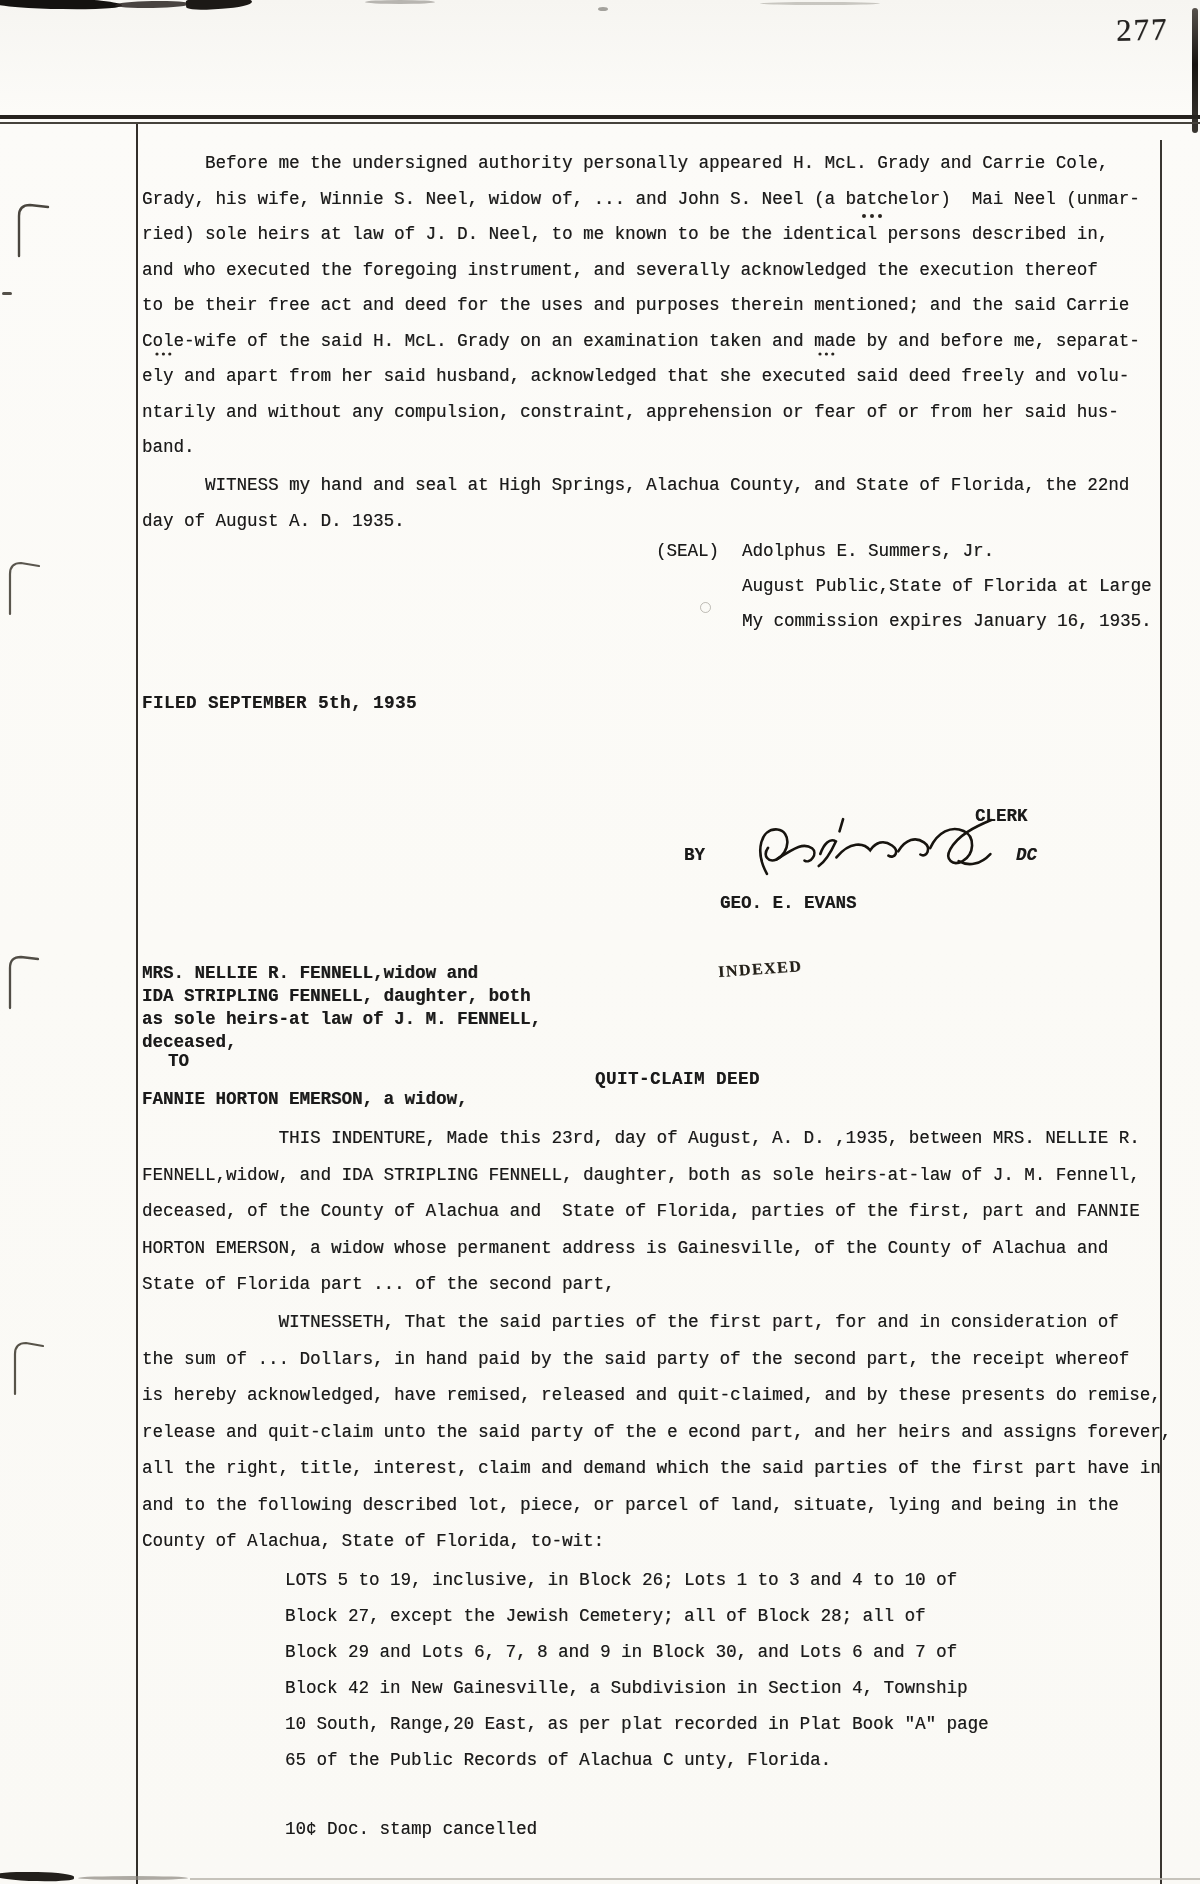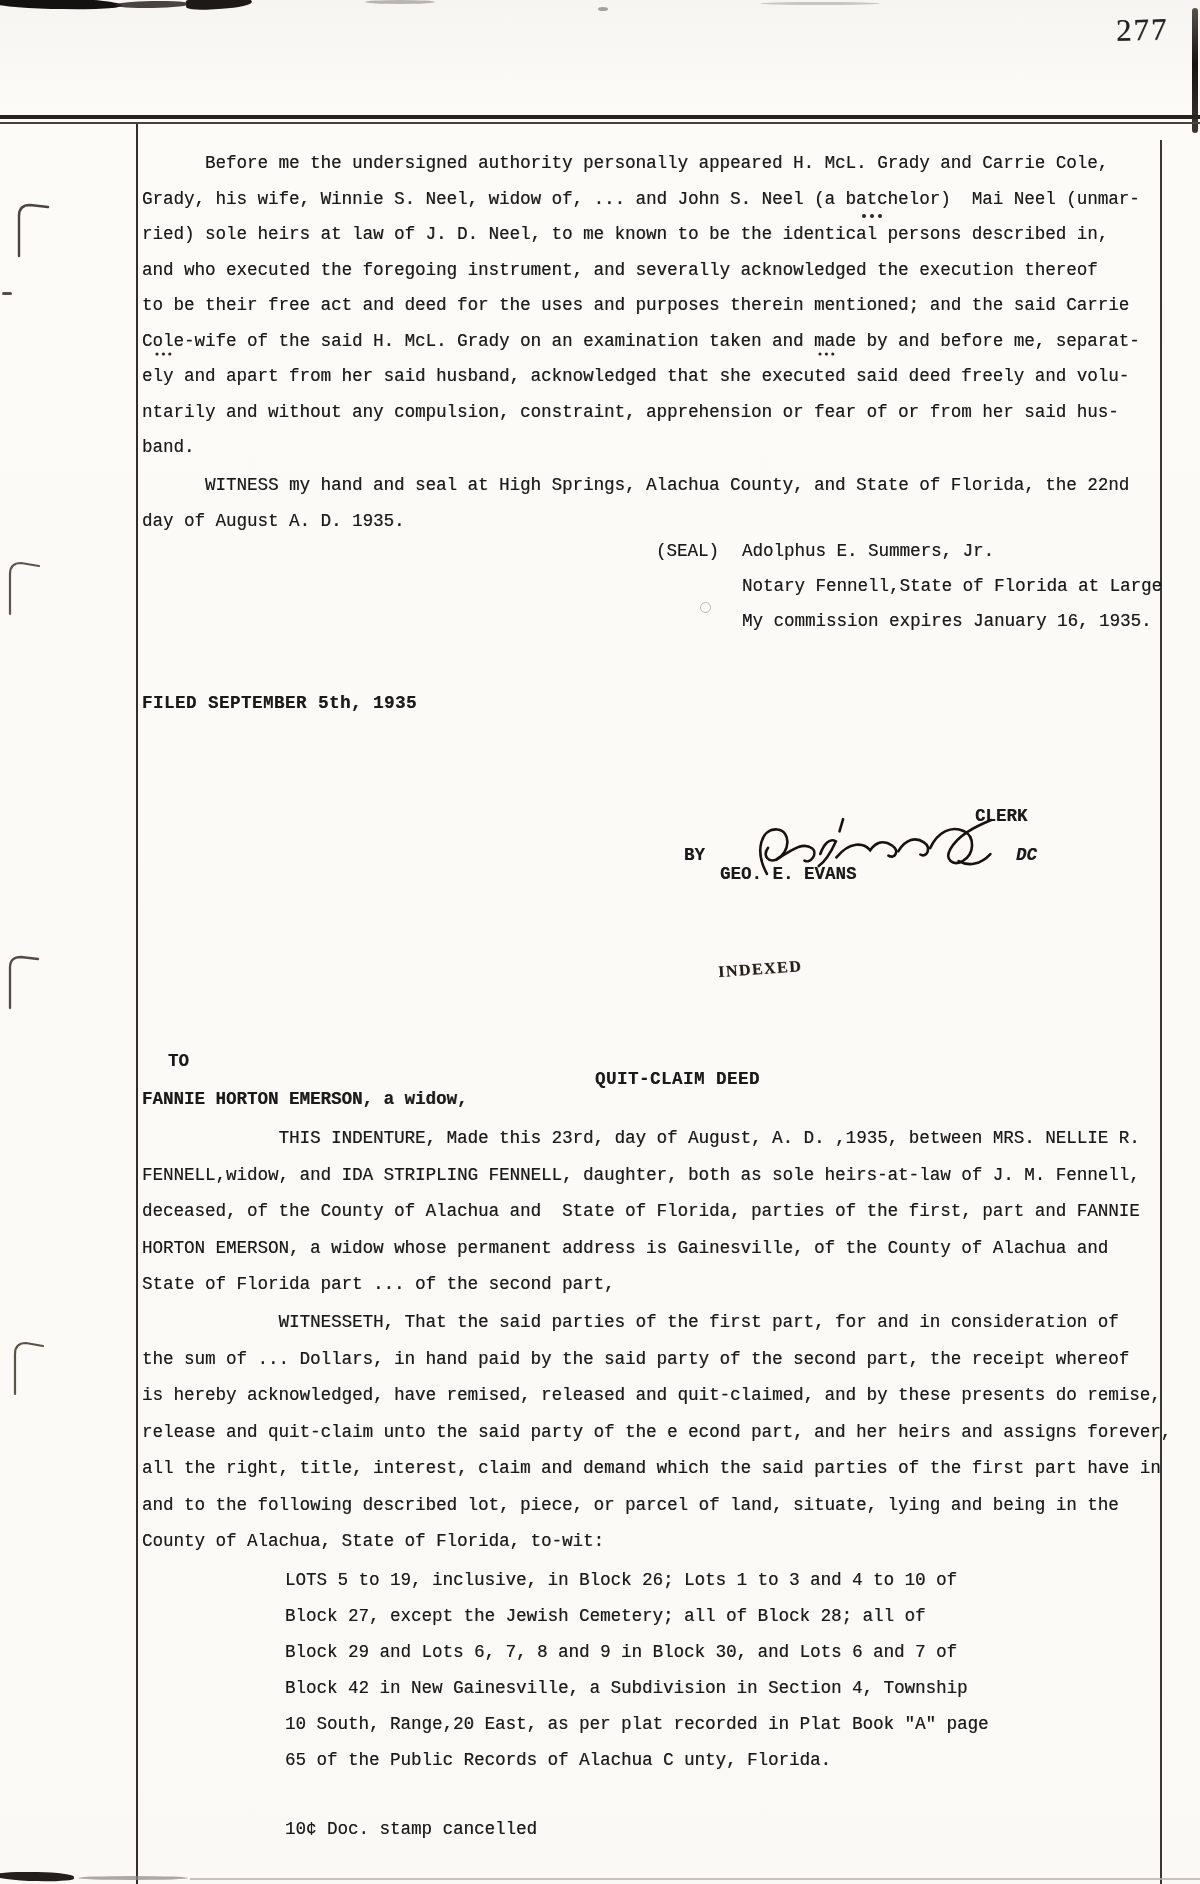--- a/index.html
+++ b/index.html
@@ -76,47 +76,51 @@
 
   <div class="underdots" style="left:862px;top:214px;"></div>
   <div class="underdots" style="left:155px;top:352px;transform:scale(.8);"></div>
   <div class="underdots" style="left:818px;top:352px;transform:scale(.8);"></div>
 
   <div class="mono" style="left:142px;top:468px;width:1060px;">      WITNESS my hand and seal at High Springs, Alachua County, and State of Florida, the 22nd
 day of August A. D. 1935.</div>
 
   <div class="mono" style="left:656px;top:534px;">(SEAL)</div>
   <div class="mono" style="left:742px;top:534px;">Adolphus E. Summers, Jr.</div>
-  <div class="mono" style="left:742px;top:569px;">Notary Fennell,State of Florida at Large</div>
+  <div class="mono" style="left:742px;top:569px;">August Public,State of Florida at Large</div>
   <div class="mono" style="left:742px;top:604px;">My commission expires January 16, 1935.</div>
 
   <div class="mark" style="left:700px;top:602px;width:9px;height:9px;border-radius:50%;border:1.5px solid #8d887f;opacity:.55;"></div>
 
   <div class="mono b" style="left:142px;top:686px;letter-spacing:.5px;">FILED SEPTEMBER 5th, 1935</div>
 
-  <div class="mono b" style="left:720px;top:813px;margin-top:44px;">GEO. E. EVANS</div>
+  <div class="mono b" style="left:720px;top:842px;margin-top:44px;">GEO. E. EVANS</div>
   <div class="mono b" style="left:975px;top:799px;">CLERK</div>
   <div class="mono b" style="left:684px;top:838px;">BY</div>
   <div class="mono b" style="left:1016px;top:838px;font-style:italic;">DC</div>
 
   <svg style="position:absolute;left:752px;top:800px;transform:rotate(-2deg);" width="250" height="90" viewBox="0 0 250 90">
     <g fill="none" stroke="#17140f" stroke-width="2.6" stroke-linecap="round">
       <path d="M14 70 C 2 46, 10 24, 26 26 C 40 28, 38 50, 24 56 C 16 59, 10 52, 16 44"></path>
       <path d="M24 56 C 44 44, 52 40, 60 46 C 66 51, 58 62, 52 58"></path>
       <path d="M68 52 C 72 42, 78 36, 84 40 C 78 52, 72 60, 66 64"></path>
       <path d="M92 18 L 88 30"></path>
       <path d="M84 56 C 98 40, 112 42, 118 50 C 124 42, 132 40, 140 46 C 148 52, 142 60, 136 56"></path>
       <path d="M146 52 C 154 40, 164 38, 172 44 C 180 50, 174 60, 168 56"></path>
       <path d="M178 50 C 186 34, 200 28, 212 34 C 224 40, 222 58, 210 64 C 200 69, 192 62, 198 52 C 206 38, 224 30, 240 24"></path>
       <path d="M206 64 C 216 70, 228 68, 238 58"></path>
     </g>
   </svg>
 
   <div class="serif b" style="position:absolute;left:718px;top:960px;font-size:16px;letter-spacing:1.5px;color:#242018;transform:rotate(-4deg);text-shadow:0.4px 0.4px 0 rgba(0,0,0,.5);">INDEXED</div>
 
+  <div class="mono tight b" style="left:142px;top:962px;width:700px;">MRS. NELLIE R. FENNELL,widow and
+IDA STRIPLING FENNELL, daughter, both
+as sole heirs-at law of J. M. FENNELL,
+deceased,</div>
 
   <div class="mono b" style="left:142px;top:1050px;line-height:23px;margin-left:26px;">TO</div>
   <div class="mono b" style="left:595px;top:1068px;line-height:23px;letter-spacing:.5px;">QUIT-CLAIM DEED</div>
   <div class="mono b" style="left:142px;top:1088px;line-height:23px;">FANNIE HORTON EMERSON, a widow,</div>
 
   <div class="mono" style="left:142px;top:1120px;width:1060px;line-height:36.5px;">             THIS INDENTURE, Made this 23rd, day of August, A. D. ,1935, between MRS. NELLIE R.
 FENNELL,widow, and IDA STRIPLING FENNELL, daughter, both as sole heirs-at-law of J. M. Fennell,
 deceased, of the County of Alachua and  State of Florida, parties of the first, part and FANNIE
 HORTON EMERSON, a widow whose permanent address is Gainesville, of the County of Alachua and
 State of Florida part ... of the second part,</div>

